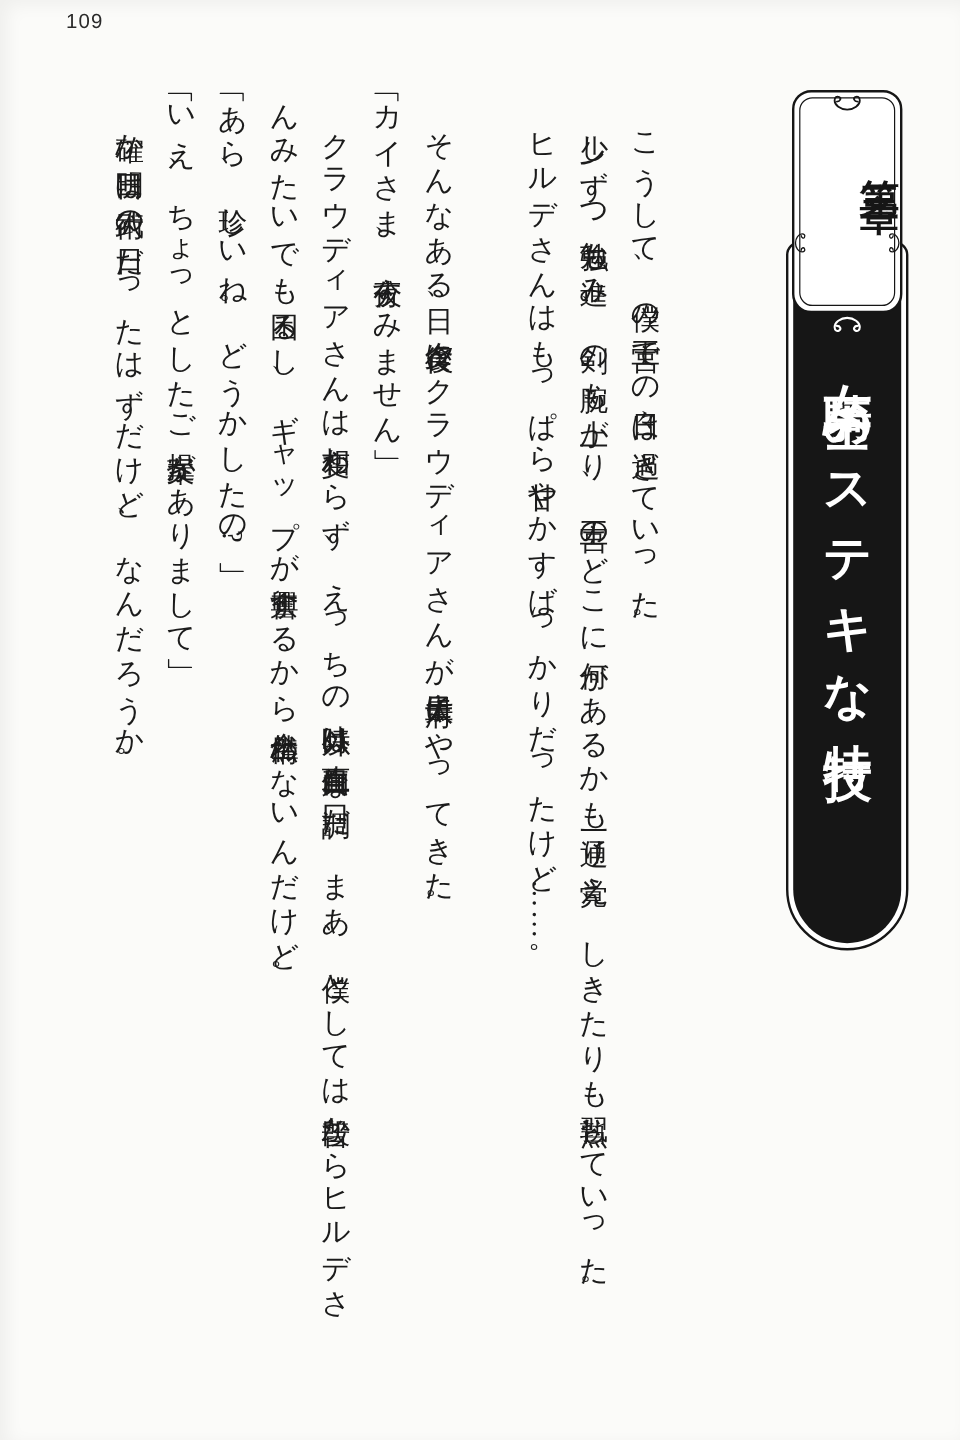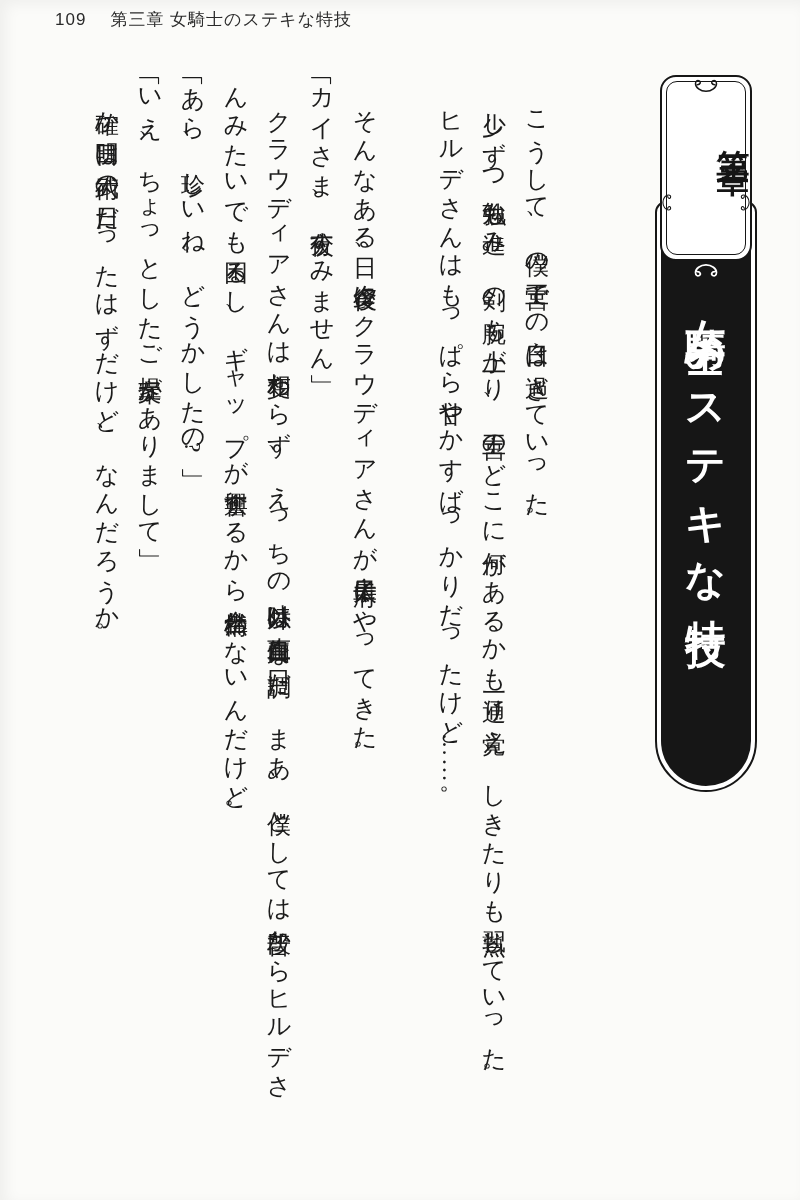--- a/index.html
+++ b/index.html
@@ -96,21 +96,20 @@
   .body-text p.indent{text-indent:1em;}
   .body-text p.scene-gap{margin-block-start:43px;}
 </style>
 </head>
 <body>
 
 <div class="scan-shade"></div>
 
 <div class="running-header">
   <span>109</span>
-  <span>第三章 女騎士のステキな特技</span>
 </div>
 
 <div class="banner">
   <div class="capsule">
     <div class="capsule-inner">
       <div class="capsule-title">女騎士のステキな特技</div>
     </div>
   </div>
 
   <svg class="orn orn-capsule" viewBox="0 0 44 16">

